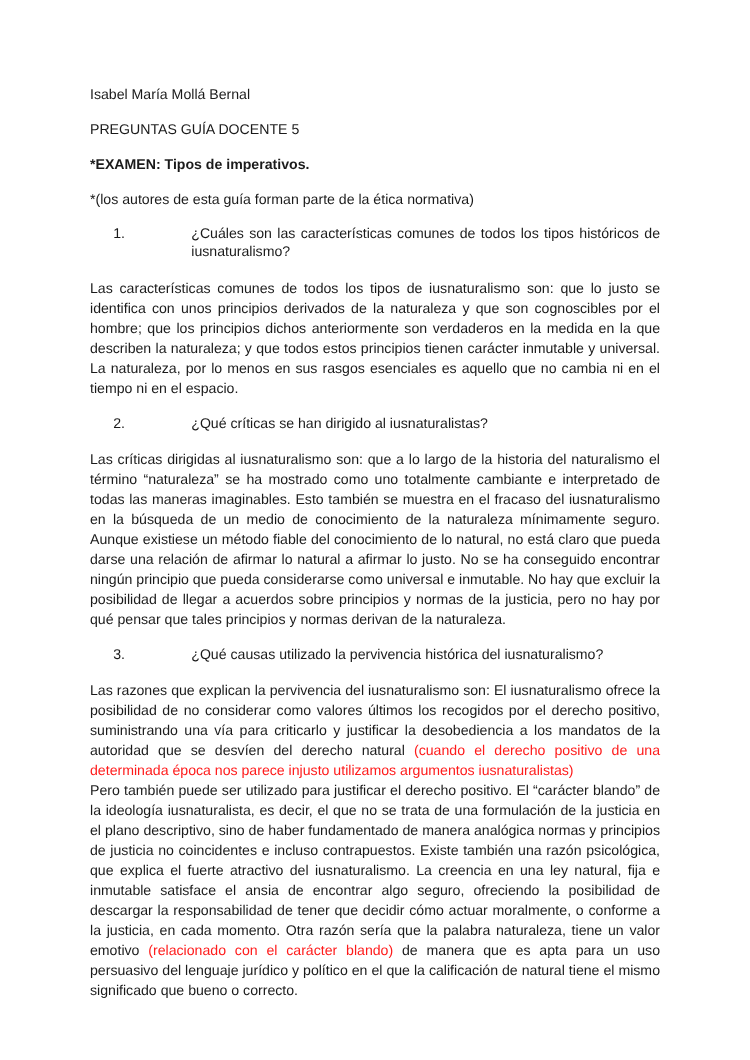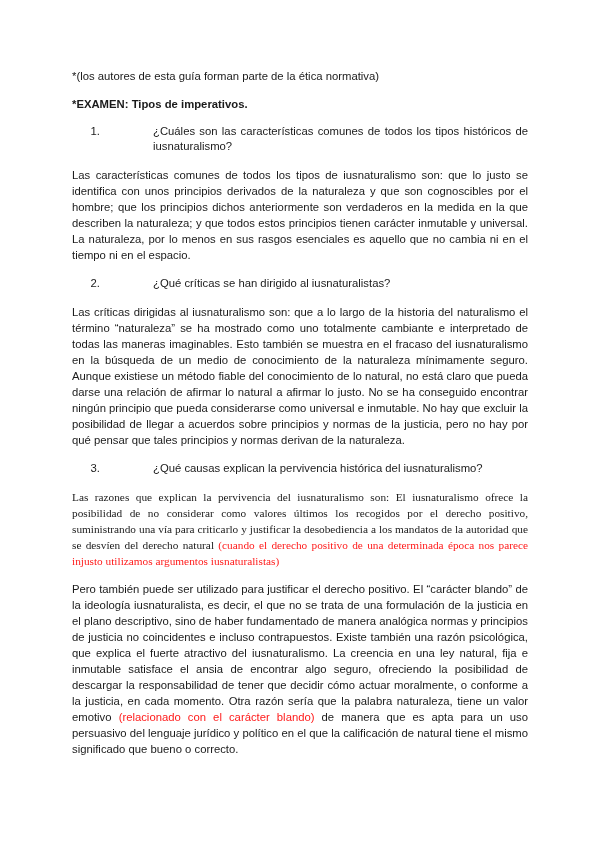--- a/index.html
+++ b/index.html
@@ -50,47 +50,48 @@
       flex: 1;
       text-align: justify;
       margin-left: 45px;
     }
     .answer {
       text-align: justify;
       line-height: 16px;
       margin: 0 0 13px 0;
     }
     .answer.tight {
-      margin-bottom: 12px;
-      font-family: Liberation Serif, serif;
+      margin-bottom: 0;
     }
     .red {
       color: #ff1a1a;
     }
   </style>
 </head>
 <body>
 
 <div class="page">
 
+  <p class="line-block meta">Isabel María Mollá Bernal</p>
+  <p class="line-block meta">PREGUNTAS GUÍA DOCENTE 5</p>
+  <p class="line-block heading">*EXAMEN: Tipos de imperativos.</p>
   <p class="line-block meta">*(los autores de esta guía forman parte de la ética normativa)</p>
-  <p class="line-block heading">*EXAMEN: Tipos de imperativos.</p>
 
   <div class="question">
     <span class="num">1.</span>
     <span class="qtext">¿Cuáles son las características comunes de todos los tipos históricos de iusnaturalismo?</span>
   </div>
   <p class="answer">Las características comunes de todos los tipos de iusnaturalismo son: que lo justo se identifica con unos principios derivados de la naturaleza y que son cognoscibles por el hombre; que los principios dichos anteriormente son verdaderos en la medida en la que describen la naturaleza; y que todos estos principios tienen carácter inmutable y universal. La naturaleza, por lo menos en sus rasgos esenciales es aquello que no cambia ni en el tiempo ni en el espacio.</p>
 
   <div class="question">
     <span class="num">2.</span>
     <span class="qtext">¿Qué críticas se han dirigido al iusnaturalistas?</span>
   </div>
   <p class="answer">Las críticas dirigidas al iusnaturalismo son: que a lo largo de la historia del naturalismo el término “naturaleza” se ha mostrado como uno totalmente cambiante e interpretado de todas las maneras imaginables. Esto también se muestra en el fracaso del iusnaturalismo en la búsqueda de un medio de conocimiento de la naturaleza mínimamente seguro. Aunque existiese un método fiable del conocimiento de lo natural, no está claro que pueda darse una relación de afirmar lo natural a afirmar lo justo. No se ha conseguido encontrar ningún principio que pueda considerarse como universal e inmutable. No hay que excluir la posibilidad de llegar a acuerdos sobre principios y normas de la justicia, pero no hay por qué pensar que tales principios y normas derivan de la naturaleza.</p>
 
   <div class="question">
     <span class="num">3.</span>
-    <span class="qtext">¿Qué causas explican la pervivencia histórica del iusnaturalismo?</span>
+    <span class="qtext">¿Qué causas utilizado la pervivencia histórica del iusnaturalismo?</span>
   </div>
   <p class="answer tight"><span>Las razones que explican la pervivencia del iusnaturalismo son: El iusnaturalismo ofrece la posibilidad de no considerar como valores últimos los recogidos por el derecho positivo, suministrando una vía para criticarlo y justificar la desobediencia a los mandatos de la autoridad que se desvíen del derecho natural </span><span class="red">(cuando el derecho positivo de una determinada época nos parece injusto utilizamos argumentos iusnaturalistas)</span></p>
   <p class="answer"><span>Pero también puede ser utilizado para justificar el derecho positivo. El “carácter blando” de la ideología iusnaturalista, es decir, el que no se trata de una formulación de la justicia en el plano descriptivo, sino de haber fundamentado de manera analógica normas y principios de justicia no coincidentes e incluso contrapuestos. Existe también una razón psicológica, que explica el fuerte atractivo del iusnaturalismo. La creencia en una ley natural, fija e inmutable satisface el ansia de encontrar algo seguro, ofreciendo la posibilidad de descargar la responsabilidad de tener que decidir cómo actuar moralmente, o conforme a la justicia, en cada momento. Otra razón sería que la palabra naturaleza, tiene un valor emotivo </span><span class="red">(relacionado con el carácter blando)</span><span> de manera que es apta para un uso persuasivo del lenguaje jurídico y político en el que la calificación de natural tiene el mismo significado que bueno o correcto.</span></p>
 
 </div>
 
 </body></html>

